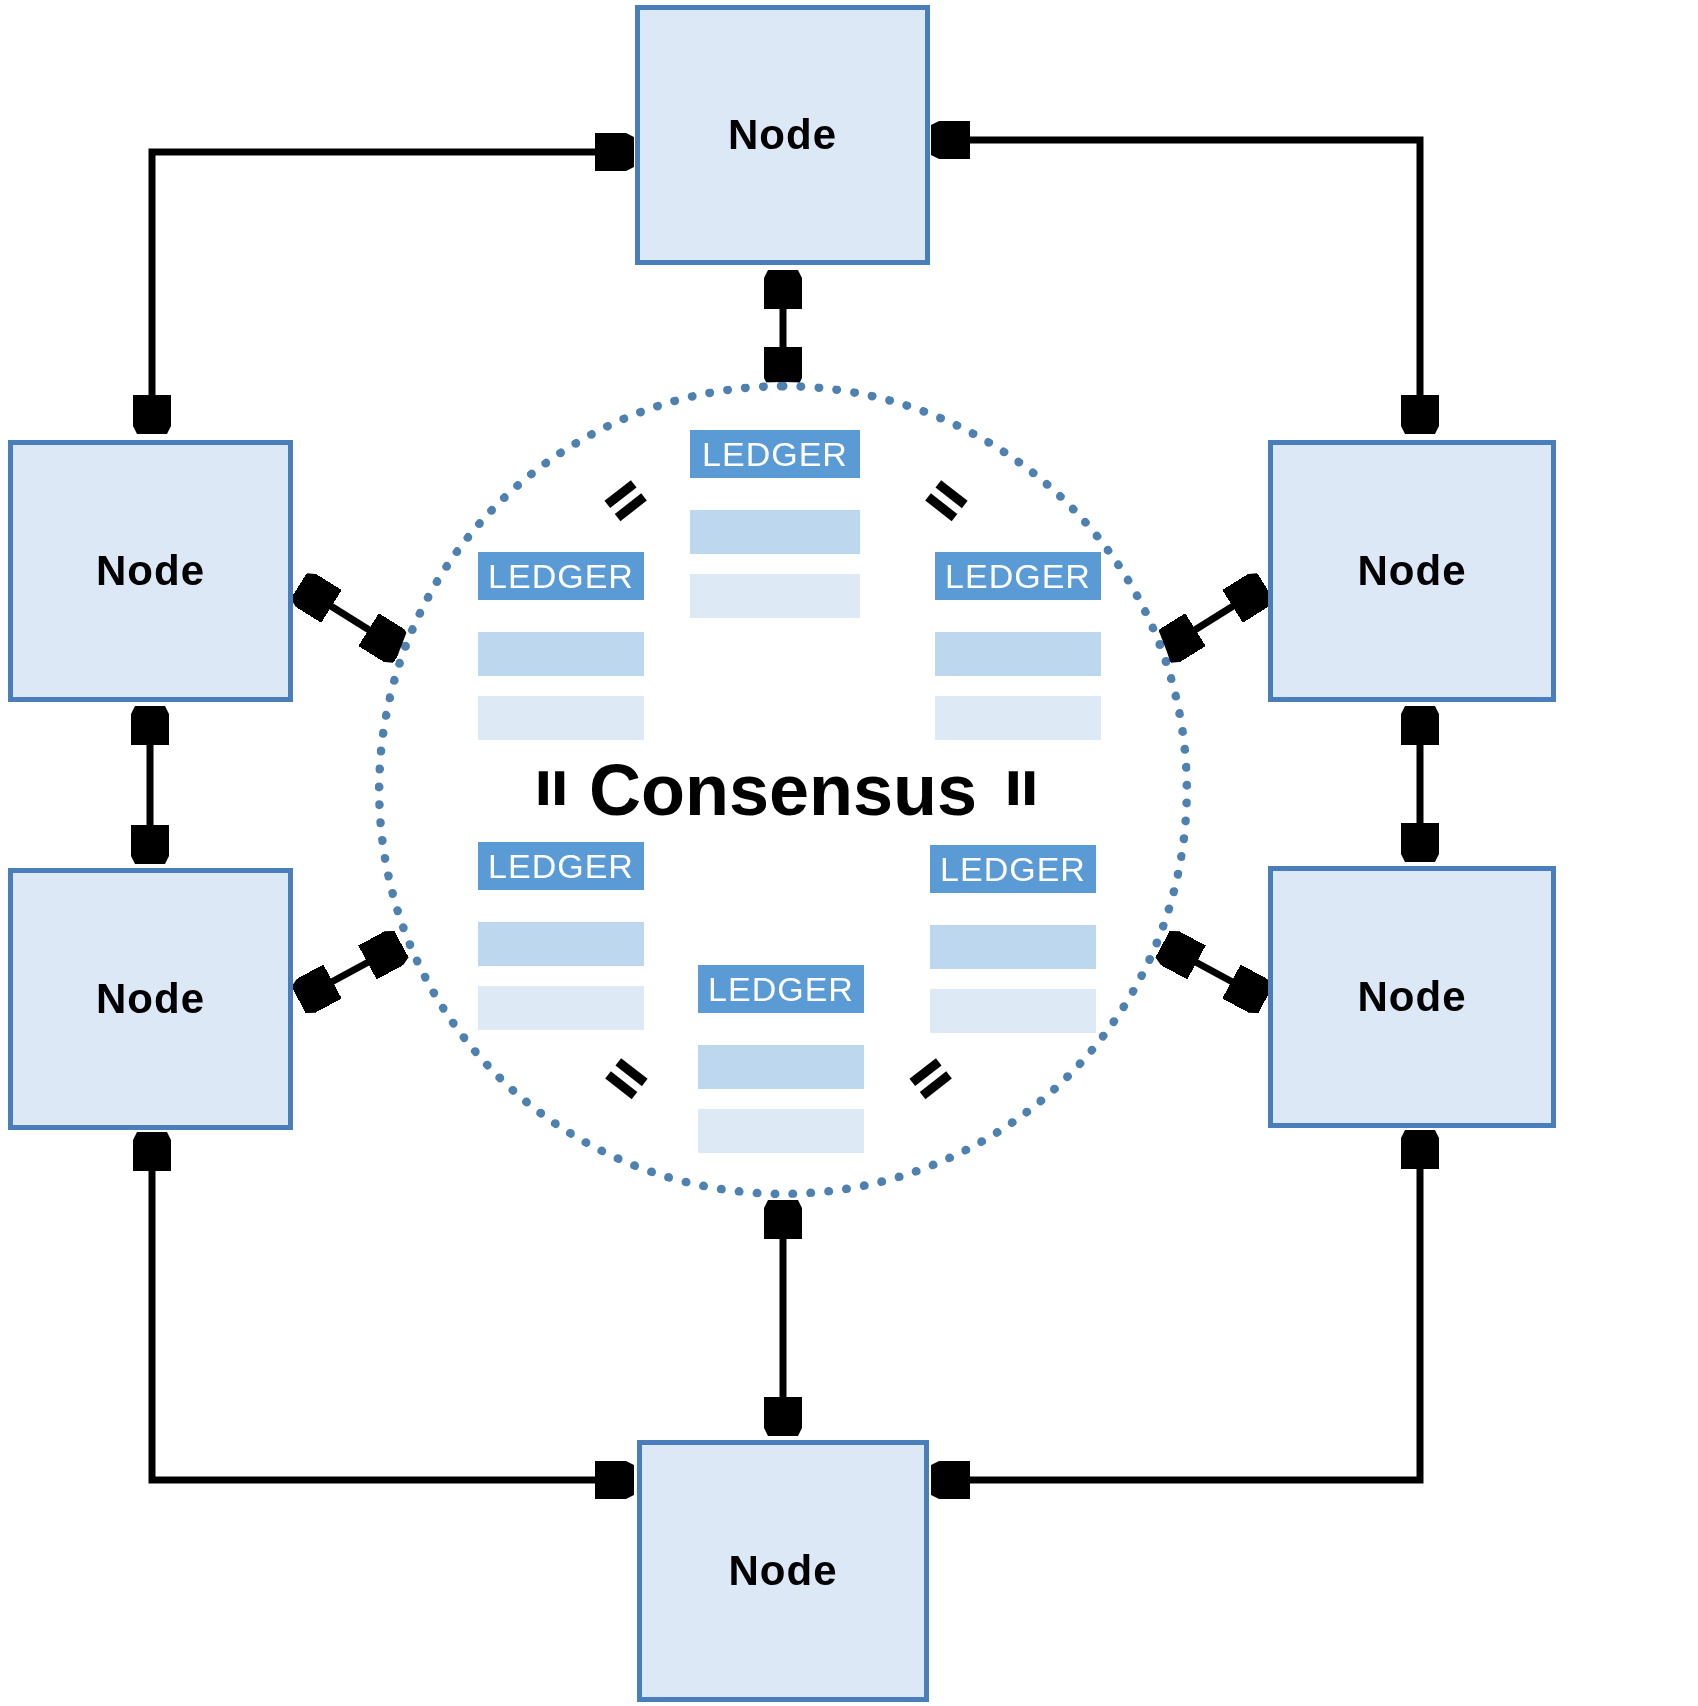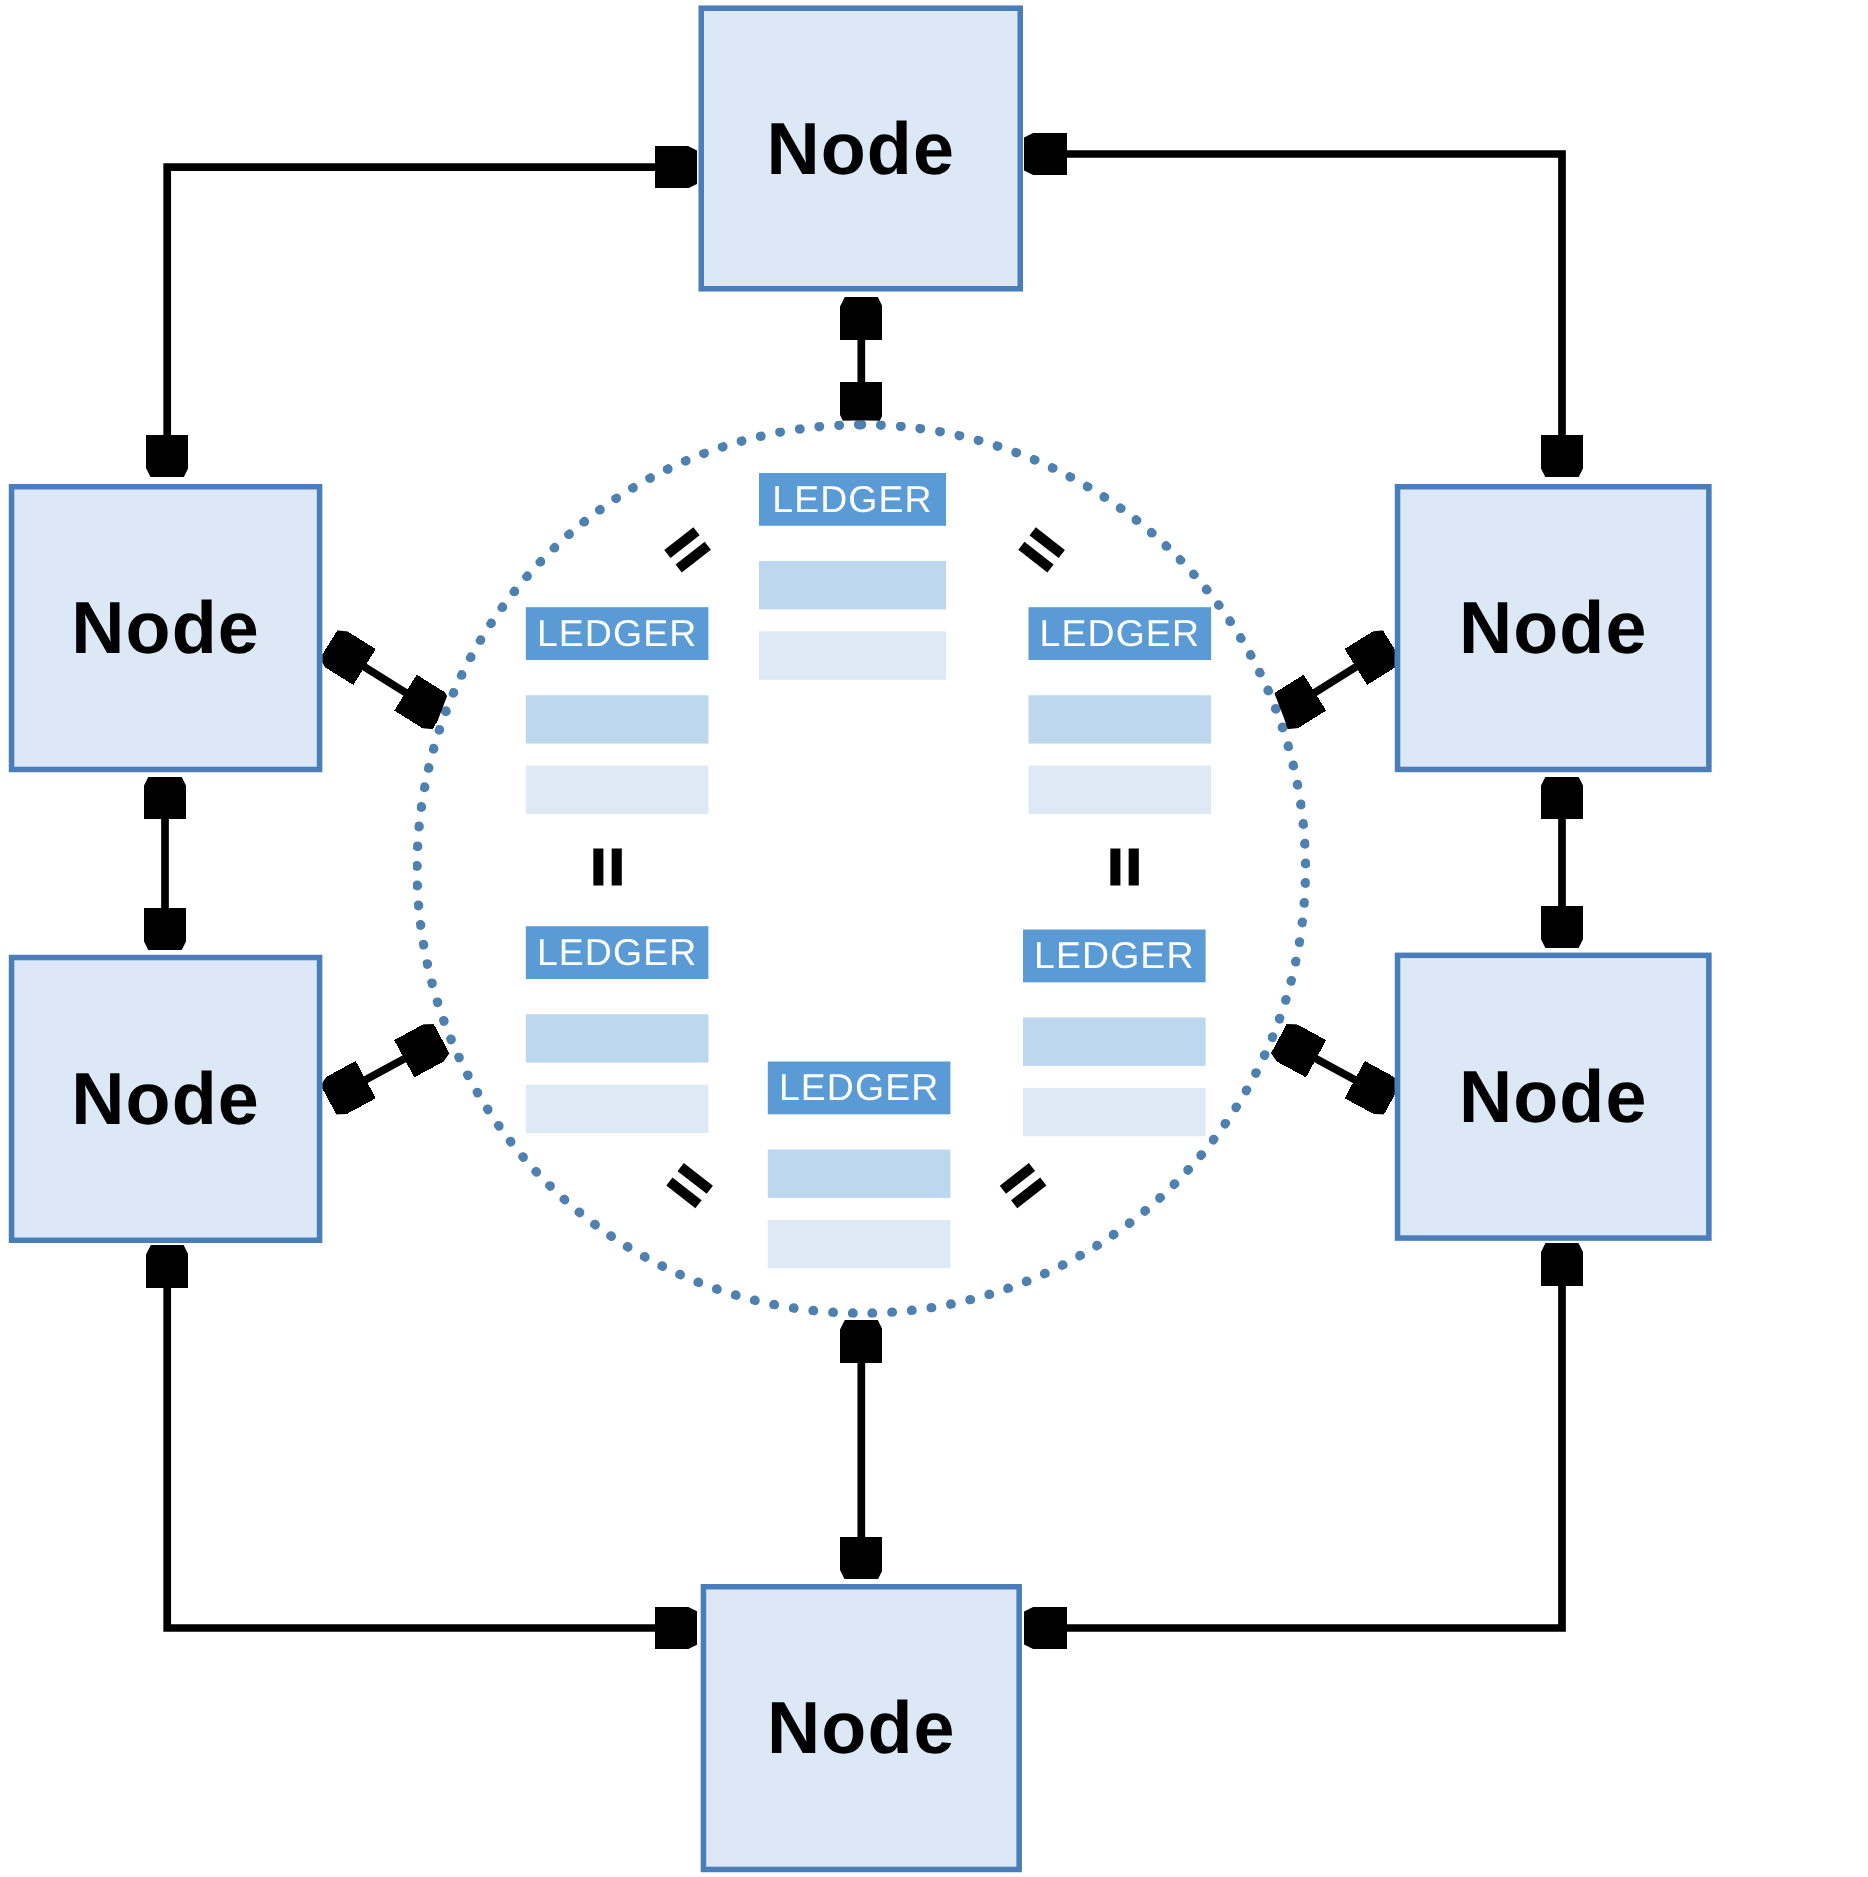--- a/index.html
+++ b/index.html
@@ -17,21 +17,21 @@
   }
   
   .node {
     position: absolute;
     background: #dce8f6;
     border: 5px solid #4a7ebb;
     box-sizing: border-box;
     display: flex;
     align-items: center;
     justify-content: center;
-    font-size: 67px;
+    font-size: 42px;
     font-weight: 700;
     color: #000000;
     letter-spacing: 1px;
   }
   .node-top         { left: 635px;  top: 5px;    width: 295px; height: 260px; }
   .node-left-upper  { left: 8px;    top: 440px;  width: 285px; height: 262px; }
   .node-left-lower  { left: 8px;    top: 868px;  width: 285px; height: 262px; }
   .node-right-upper { left: 1268px; top: 440px;  width: 288px; height: 262px; }
   .node-right-lower { left: 1268px; top: 866px;  width: 288px; height: 262px; }
   .node-bottom      { left: 637px;  top: 1440px; width: 292px; height: 262px; }
@@ -180,20 +180,21 @@
     <div class="ledger-row row2"></div>
   </div>
 
   <span class="eq eq-top-left">=</span>
   <span class="eq eq-top-right">=</span>
   <span class="eq eq-mid-left">=</span>
   <span class="eq eq-mid-right">=</span>
   <span class="eq eq-bottom-left">=</span>
   <span class="eq eq-bottom-right">=</span>
 
+  <div class="consensus-label">Consensus</div>
 
   <div class="node node-top">Node</div>
   <div class="node node-left-upper">Node</div>
   <div class="node node-left-lower">Node</div>
   <div class="node node-right-upper">Node</div>
   <div class="node node-right-lower">Node</div>
   <div class="node node-bottom">Node</div>
 
 </div>
 

